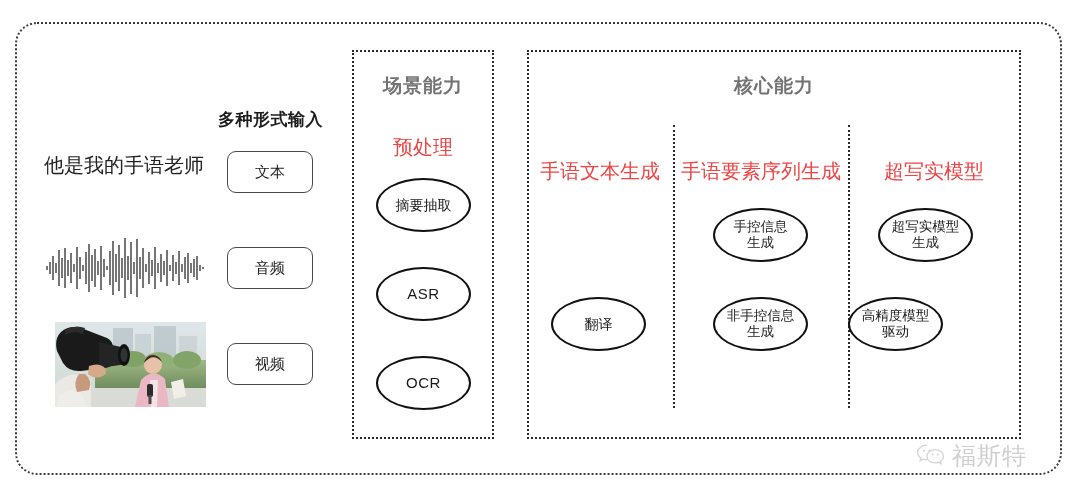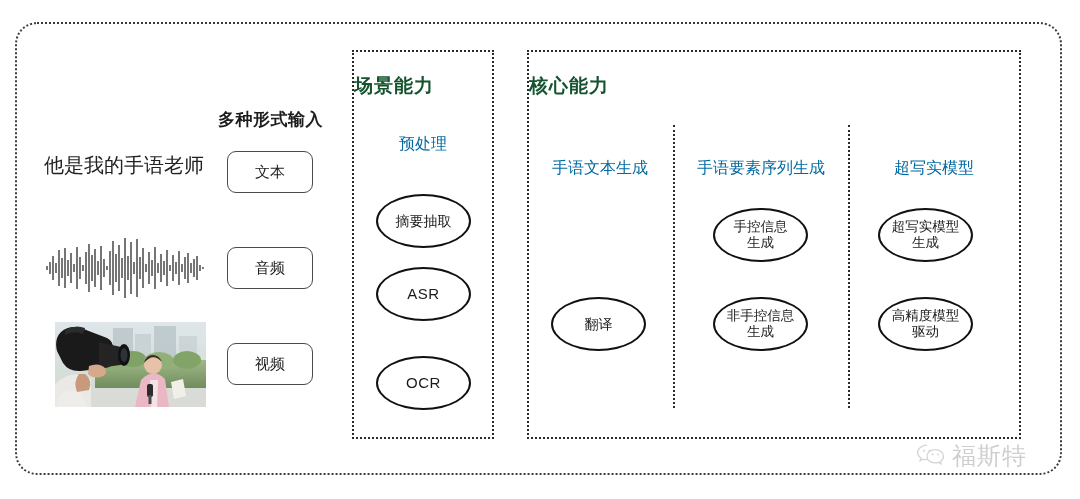--- a/index.html
+++ b/index.html
@@ -39,25 +39,25 @@
   .panel {
     position: absolute;
     box-sizing: border-box;
     border: 2px dotted #2a2a2a;
     background: transparent;
   }
   .panel-title {
     position: absolute;
     left: 0;
     width: 100%;
-    text-align: left;
+    text-align: center;
     font-weight: bold;
     font-size: 19px;
     letter-spacing: 1px;
-    color: #14532d;
+    color: #737373;
   }
 
   
   .input-header {
     position: absolute;
     font-weight: bold;
     font-size: 17px;
     letter-spacing: 0.5px;
     color: #1d1d1d;
     white-space: nowrap;
@@ -91,22 +91,22 @@
     position: absolute;
     overflow: hidden;
     background: #c9d3c6;
   }
   .photo svg { display: block; }
 
   
   .sub-label {
     position: absolute;
     text-align: center;
-    font-size: 16px;
-    color: #0369a1;
+    font-size: 20px;
+    color: #ef4444;
     white-space: nowrap;
   }
 
   
   .node {
     position: absolute;
     box-sizing: border-box;
     border: 2.4px solid #111;
     border-radius: 50%;
     background: #fff;
@@ -277,21 +277,21 @@
   </div>
   <div class="pill" style="left:227px; top:343px; width:86px; height:42px;">
     <span>视频</span>
   </div>
 
   <div class="panel" style="left:352px; top:50px; width:142px; height:389px;">
     <div class="panel-title" style="top:21px;">场景能力</div>
     <div class="sub-label" style="left:0; width:100%; top:82px;">预处理</div>
   </div>
 
-  <div class="node" style="left:376px; top:194px; width:95px; height:54px;">
+  <div class="node" style="left:376px; top:178px; width:95px; height:54px;">
     <span>摘要抽取</span>
   </div>
   <div class="node latin" style="left:376px; top:267px; width:95px; height:54px;">
     <span>ASR</span>
   </div>
   <div class="node latin" style="left:376px; top:356px; width:95px; height:54px;">
     <span>OCR</span>
   </div>
 
   <div class="panel" style="left:527px; top:50px; width:494px; height:389px;">
@@ -314,21 +314,21 @@
   <div class="node two-line" style="left:713px; top:297px; width:95px; height:54px; white-space:pre-line;">
     <span style="white-space:pre-line;">非手控信息
 生成</span>
   </div>
 
   <div class="sub-label" style="left:849px; width:170px; top:158px;">超写实模型</div>
   <div class="node two-line" style="left:878px; top:208px; width:95px; height:54px; white-space:pre-line;">
     <span style="white-space:pre-line;">超写实模型
 生成</span>
   </div>
-  <div class="node two-line" style="left:878px; top:297px; width:95px; height:54px; white-space:pre-line;align-items:center;">
+  <div class="node two-line" style="left:848px; top:297px; width:95px; height:54px; white-space:pre-line;align-items:center;">
     <span style="white-space:pre-line;">高精度模型
 驱动</span>
   </div>
 
   <div class="watermark" style="left:916px; top:440px;">
     <span>
       <svg width="30" height="24" viewBox="0 0 30 24" aria-hidden="true">
         <g fill="none" stroke="#9a9a9a" stroke-width="1.3">
           <path d="M11 3.2 C5.6 3.2 1.6 6.6 1.6 10.5 c0 2.2 1.3 4.2 3.3 5.5 l-0.8 2.6 l2.9 -1.5
                    c1.2 0.35 2.5 0.55 3.9 0.55 c0.35 0 0.7 -0.02 1.05 -0.05"></path>

